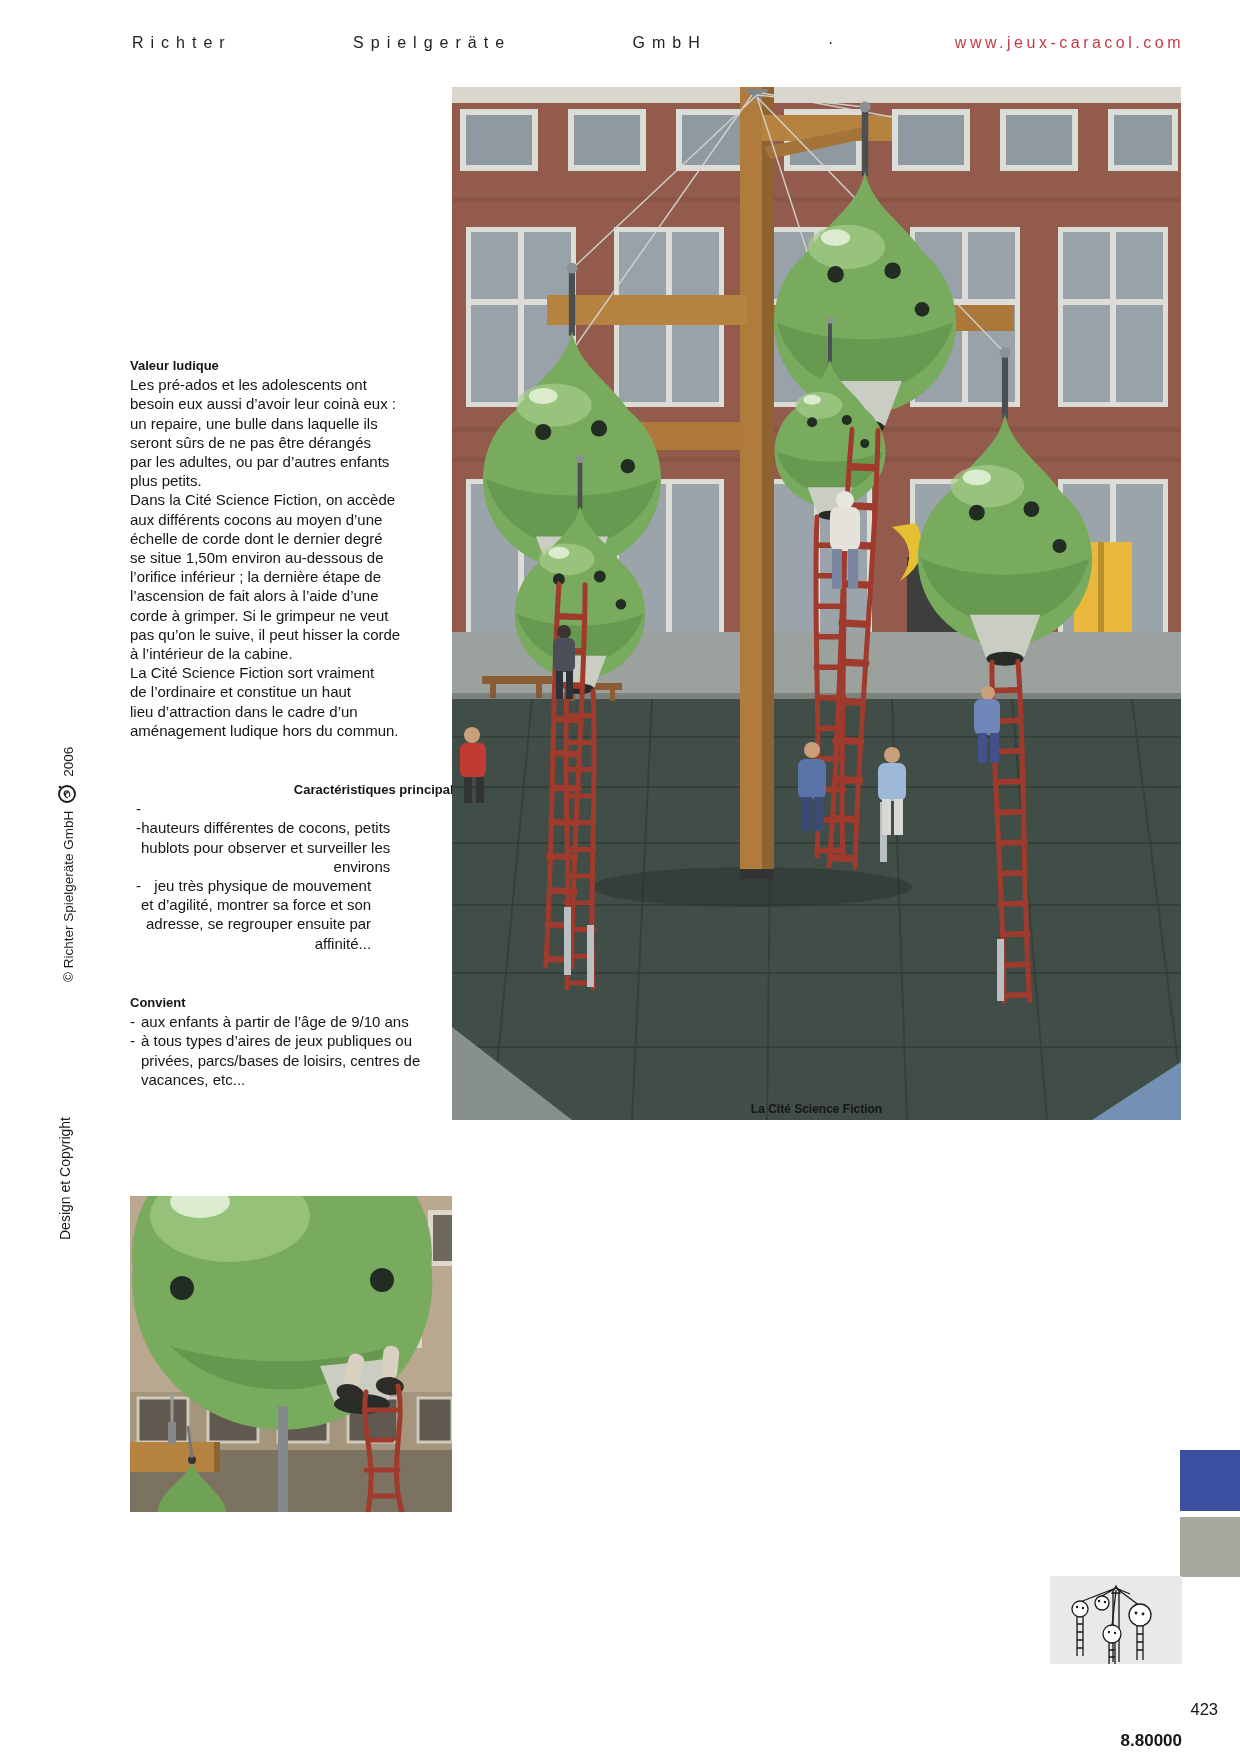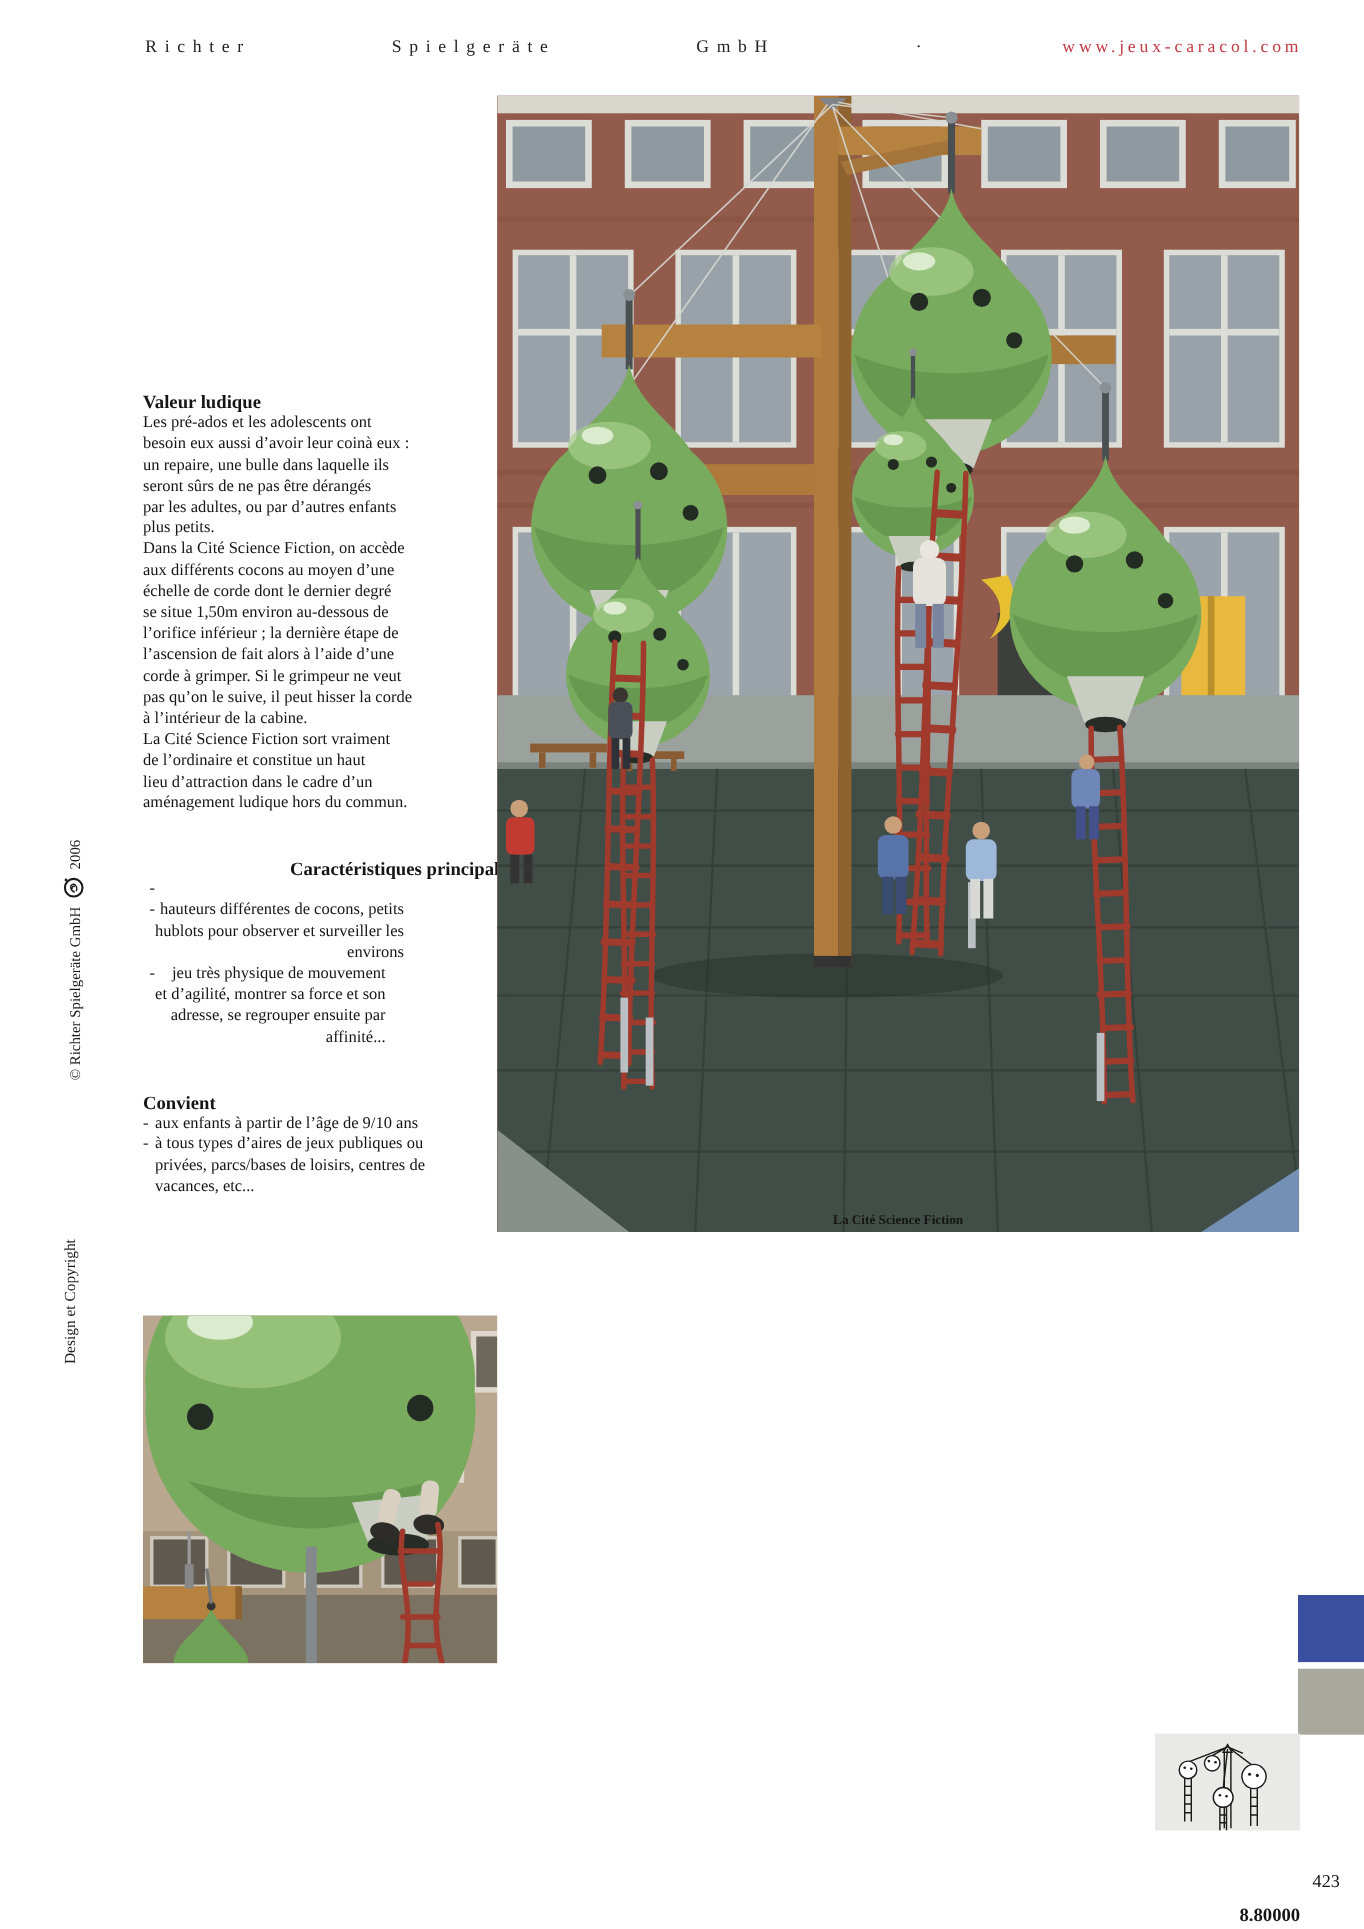--- a/index.html
+++ b/index.html
@@ -1,31 +1,31 @@
 <!DOCTYPE html>
 <html style="--url-red: #c23a44; --accent-blue: #3a4f9f; --accent-gray: #a8a89c; --pod-green: #79ab5e; --wood-brown: #b5823f; --rope-red: #a03a2c;"><head>
 <meta charset="utf-8">
 <style>
   html,body{margin:0;padding:0;background:#ffffff;}
   .page{position:relative;width:1240px;height:1754px;background:#fff;overflow:hidden;
-        font-family:Liberation Serif, serif;color:#151515;}
+        font-family:Liberation Sans, sans-serif;color:#151515;}
   
   .hdr{position:absolute;left:132px;top:34px;width:1052px;display:flex;
        justify-content:space-between;align-items:baseline;font-size:16px;}
   .hdr .bw{letter-spacing:7px;color:#222;}
   .hdr .sep{color:#222;}
   .hdr .url{letter-spacing:3.5px;color:var(--url-red,#c23a44);}
   
   .vert{position:absolute;transform-origin:0 0;transform:rotate(-90deg);
         white-space:nowrap;font-size:13.5px;color:#1a1a1a;}
   .vcopy{left:57px;top:982px;display:flex;align-items:center;gap:7px;}
   .vdesign{left:57px;top:1240px;font-size:14px;}
   
   .article{position:absolute;left:130px;top:356px;width:338px;font-size:15px;line-height:19.2px;}
-  .article h3{font-size:17px;line-height:19.2px;font-weight:bold;margin:0;}
+  .article h3{font-size:13px;line-height:19.2px;font-weight:bold;margin:0;}
   .sec2{margin-top:40px;text-align:right;}
   .sec3{margin-top:40px;}
   .ln{white-space:nowrap;}
   .bullet{display:flex;}
   .dash{width:11px;flex:none;}
   
   .photo{position:absolute;left:452px;top:87px;width:729px;height:1033px;overflow:hidden;background:#935b4b;}
   .photo svg,.sphoto svg,.diagbox svg{display:block;width:100%;height:100%;}
   .sphoto{position:absolute;left:130px;top:1196px;width:322px;height:316px;overflow:hidden;background:#b9a78f;}
   .caption{position:absolute;left:452px;top:1102px;width:729px;text-align:center;

